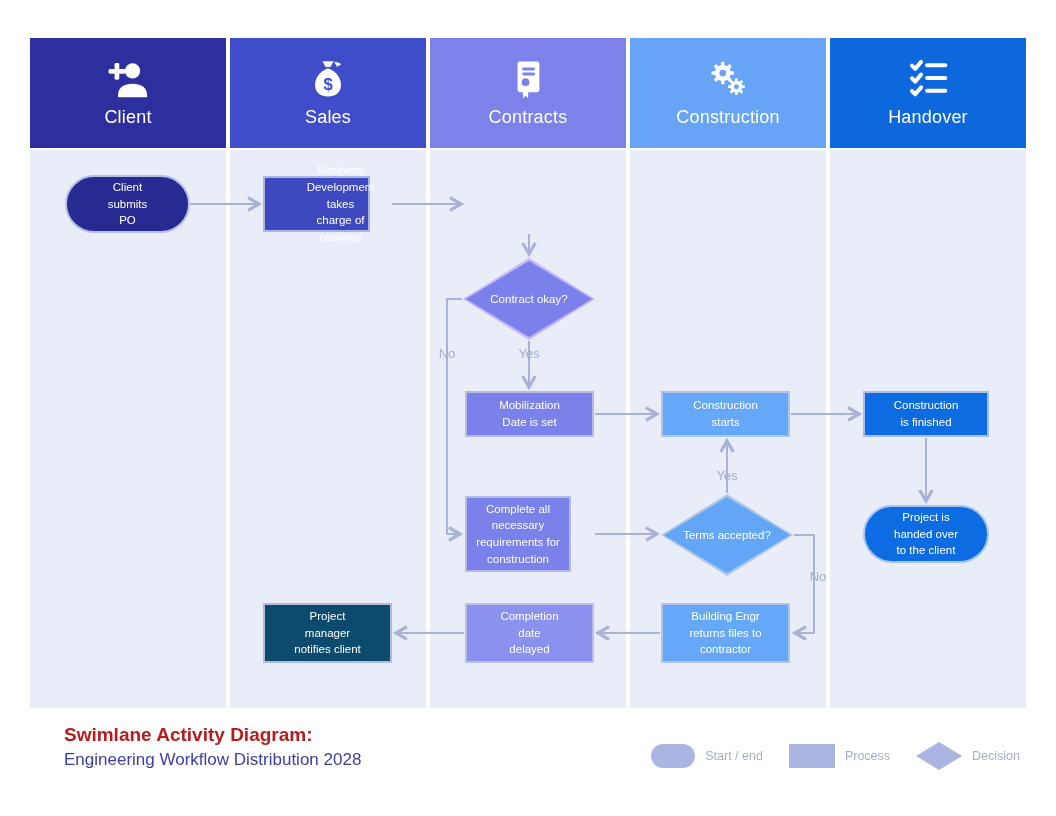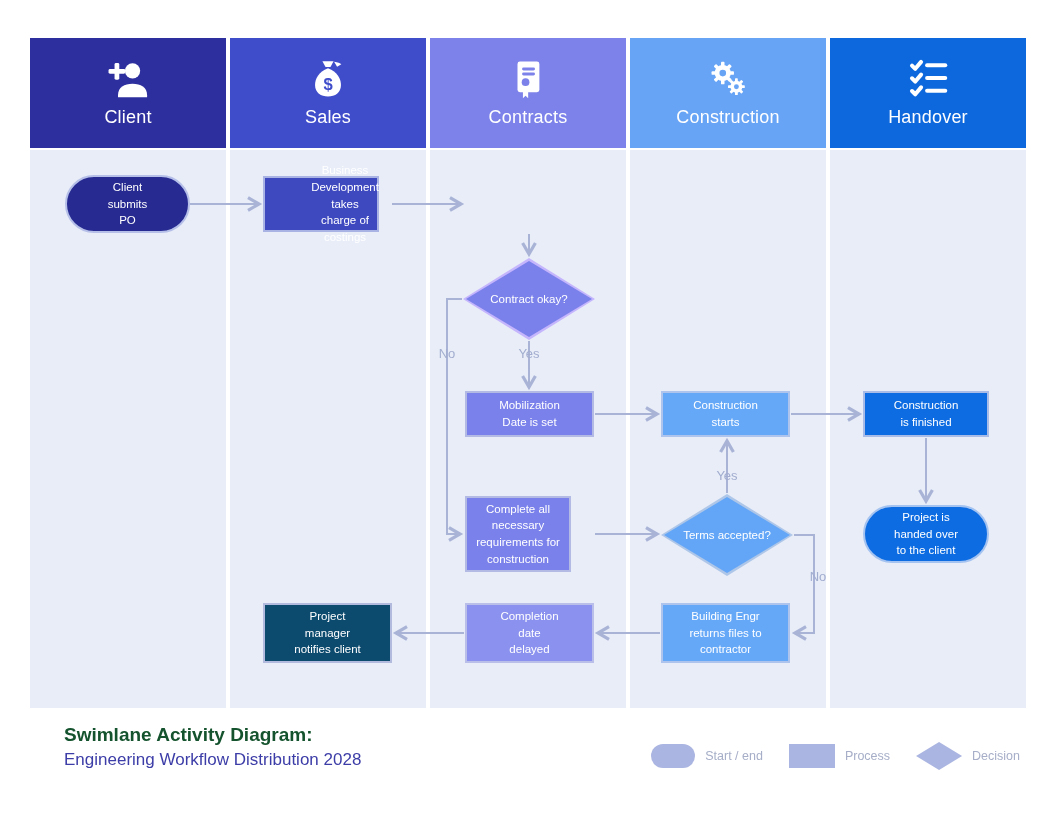--- a/index.html
+++ b/index.html
@@ -15,21 +15,21 @@
   .hdr-sales { background:#404dcb; }
   .hdr-contracts { background:#7c82e9; }
   .hdr-construction { background:#68a4f5; }
   .hdr-handover { background:#0d68dd; }
   .icon-box { width:46px; height:40px; display:flex; align-items:center; justify-content:center; }
 
   .node { position:absolute; display:flex; align-items:center; justify-content:center; text-align:center; color:#fff; font-size:11.5px; line-height:1.45; }
   .node .txt { white-space:pre-line; }
   .stadium { border-radius:29px; }
   .n-client-po { left:35px; top:137px; width:125px; height:58px; background:#272a91; border:2px solid #b5bfe8; }
-  .n-business { left:233px; top:138px; width:116px; height:56px; background:#3e49c0; border:2px solid #aab4e4;padding-left:48px; }
+  .n-business { left:233px; top:138px; width:107px; height:56px; background:#3e49c0; border:2px solid #aab4e4;padding-left:48px; }
   .n-liaison { left:435px; top:135px; width:129px; height:60px; background:#7a81ea; border:2px solid #b3bbe4; }
   .n-mobilization { left:435px; top:353px; width:129px; height:46px; background:#7a81ea; border:2px solid #b3bbe4; }
   .n-constarts { left:631px; top:353px; width:129px; height:46px; background:#66a8f8; border:2px solid #afc4ec; }
   .n-confinished { left:833px; top:353px; width:126px; height:46px; background:#0e6ce2; border:2px solid #a9bce8; }
   .n-complete { left:435px; top:458px; width:106px; height:76px; background:#7a81ea; border:2px solid #b3bbe4; }
   .n-handed { left:833px; top:467px; width:126px; height:58px; background:#0e6ce2; border:2px solid #a5c3f0; }
   .n-projmgr { left:233px; top:565px; width:129px; height:60px; background:#0c4a6e; border:2px solid #b2bade; }
   .n-compdelay { left:435px; top:565px; width:129px; height:60px; background:#8b91ee; border:2px solid #b9bfe8; }
   .n-bldgengr { left:631px; top:565px; width:129px; height:60px; background:#66a8f8; border:2px solid #afc4ec; }
 
@@ -37,21 +37,21 @@
   .diamond .inner { position:absolute; inset:3px; clip-path:polygon(50% 0,100% 50%,50% 100%,0 50%); display:flex; align-items:center; justify-content:center; text-align:center; color:#fff; font-size:11.5px; line-height:1.45; }
   .d-contract { left:433px; top:220px; width:132px; height:82px; background:#c4b5fd; }
   .d-contract .inner { background:#7a81ea; }
   .d-terms { left:631px; top:456px; width:132px; height:82px; background:#aec6e8; }
   .d-terms .inner { background:#63a6f7; }
 
   .edges { position:absolute; left:0; top:0; width:996px; height:670px; pointer-events:none; }
   .edge-label { position:absolute; width:44px; text-align:center; font-size:13px; color:#a2adcf; }
 
   .footer-title { position:absolute; left:64px; top:724px; }
-  .footer-title .t1 { font-size:19px; font-weight:bold; color:#14532d; }
+  .footer-title .t1 { font-size:19px; font-weight:bold; color:#b91c1c; }
   .footer-title .t2 { font-size:17px; color:#3d3da8; margin-top:4px; }
 
   .legend { position:absolute; top:742px; right:36px; display:flex; align-items:center; gap:26px; }
   .legend .item { display:flex; align-items:center; gap:10px; }
   .legend .lbl { font-size:12.5px; color:#a6aec8; }
   .lg-stadium { width:44px; height:24px; border-radius:12px; background:#abb5e1; }
   .lg-rect { width:46px; height:24px; background:#abb5e1; }
   .lg-diamond { width:46px; height:28px; background:#abb5e1; clip-path:polygon(50% 0,100% 50%,50% 100%,0 50%); }
 </style>
 </head>

